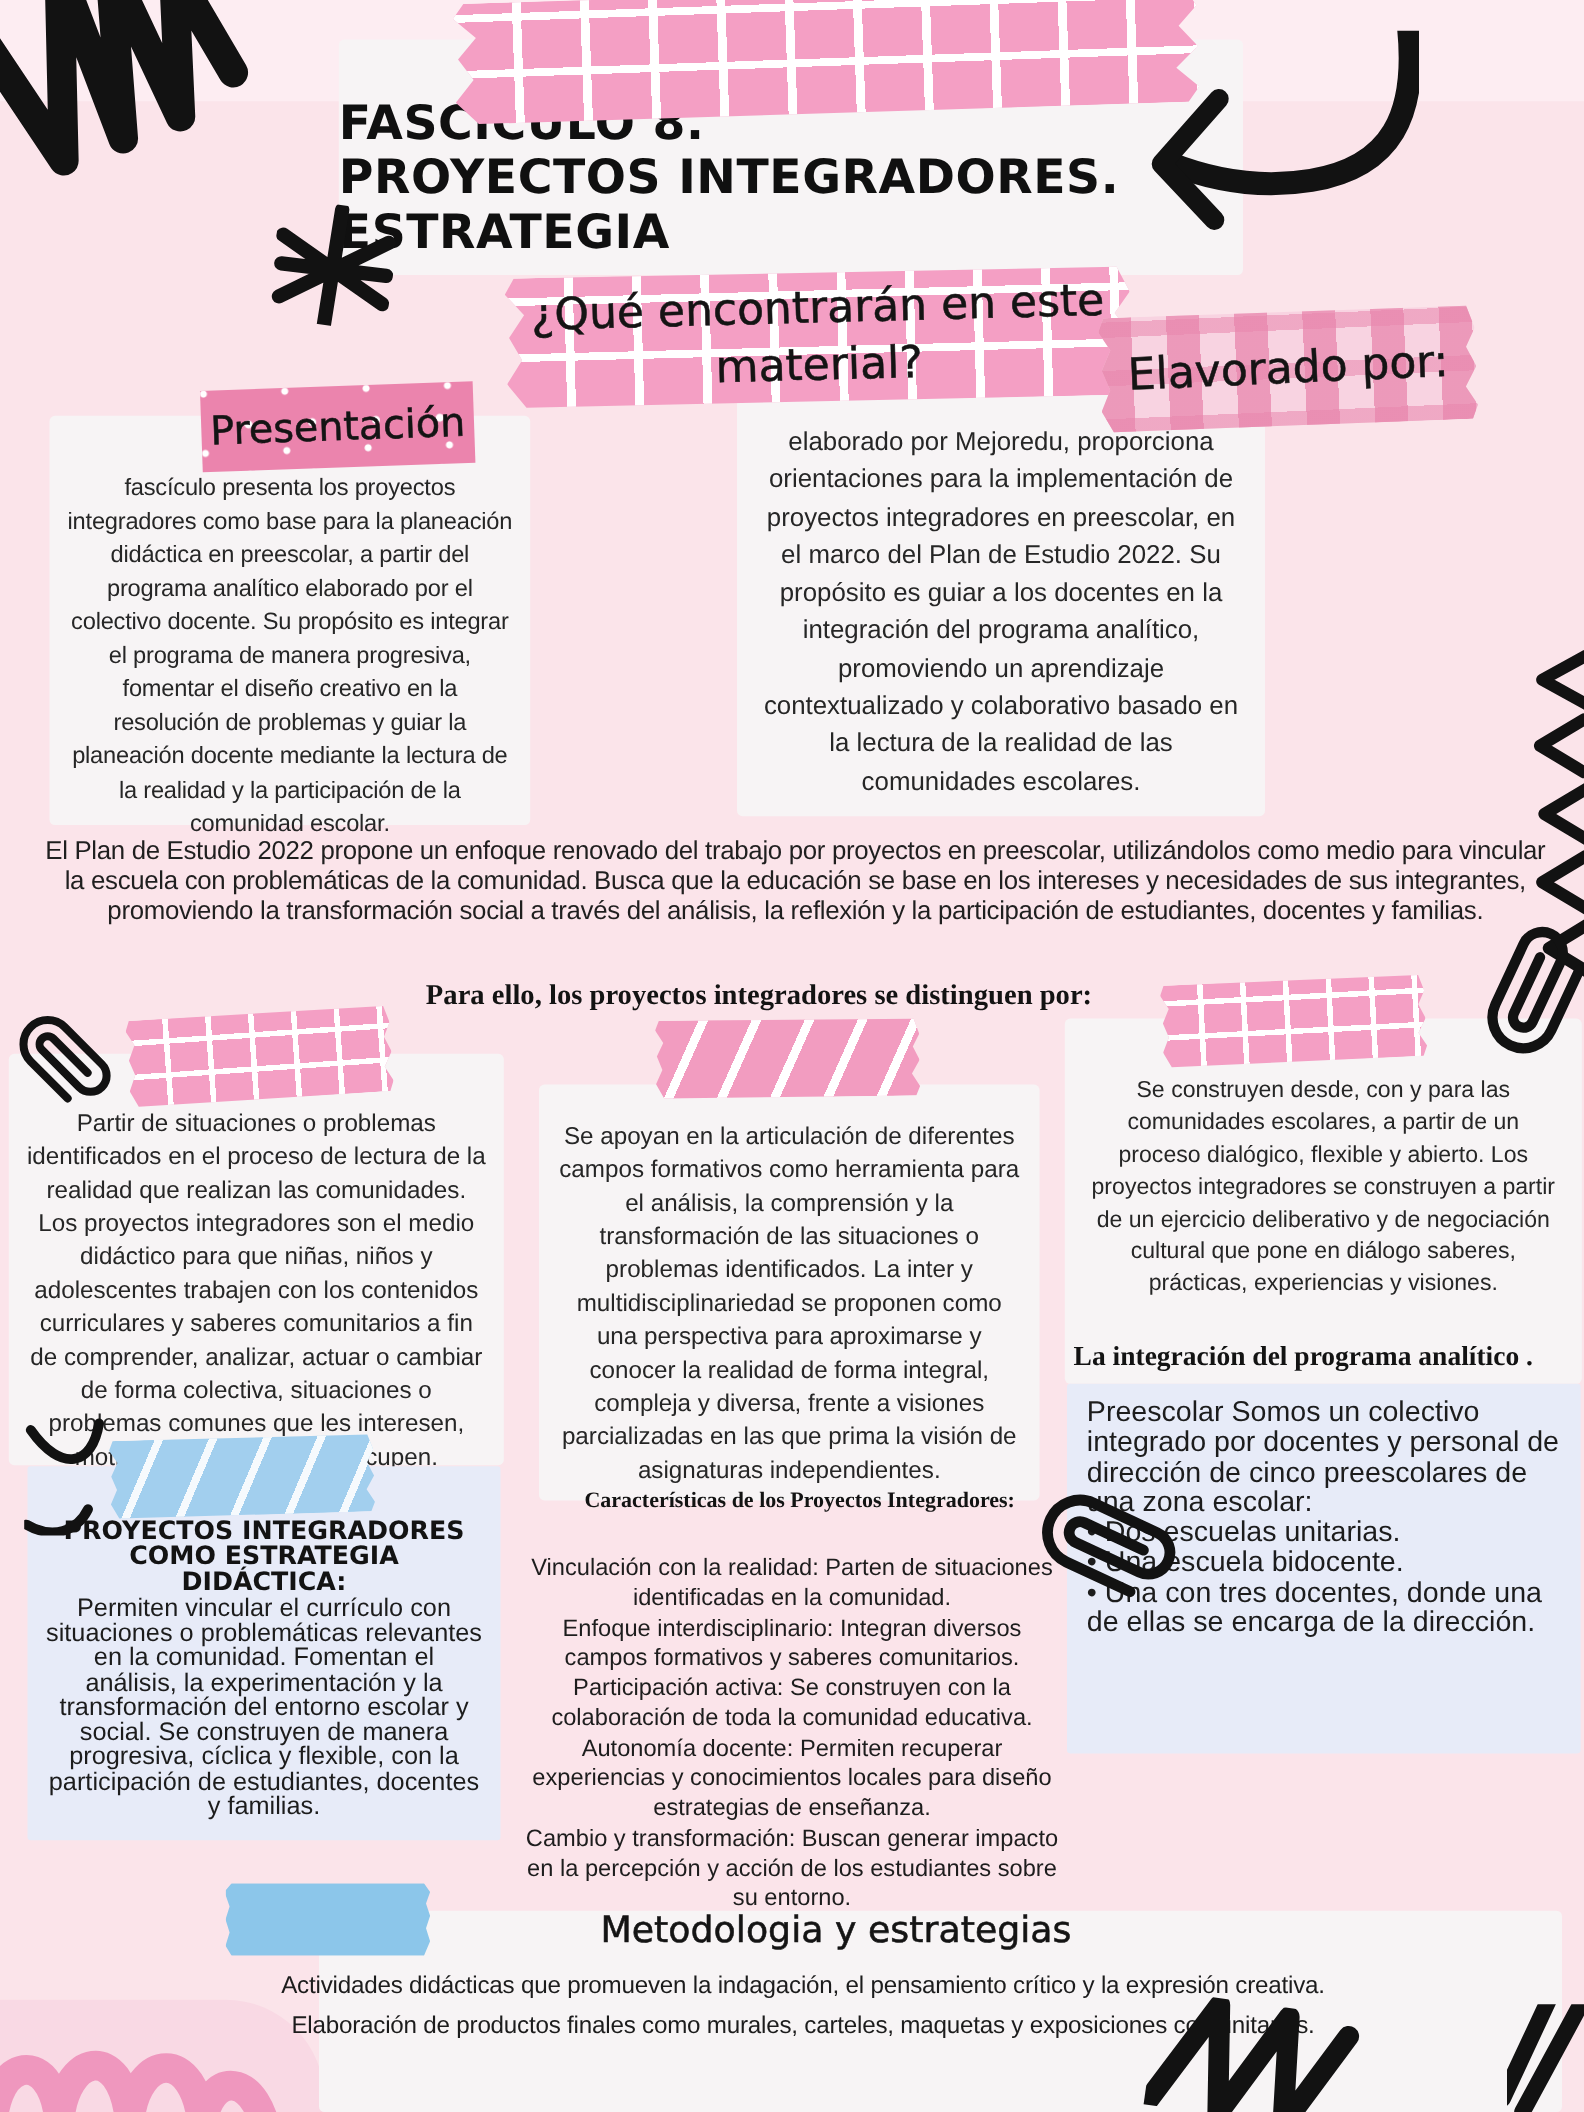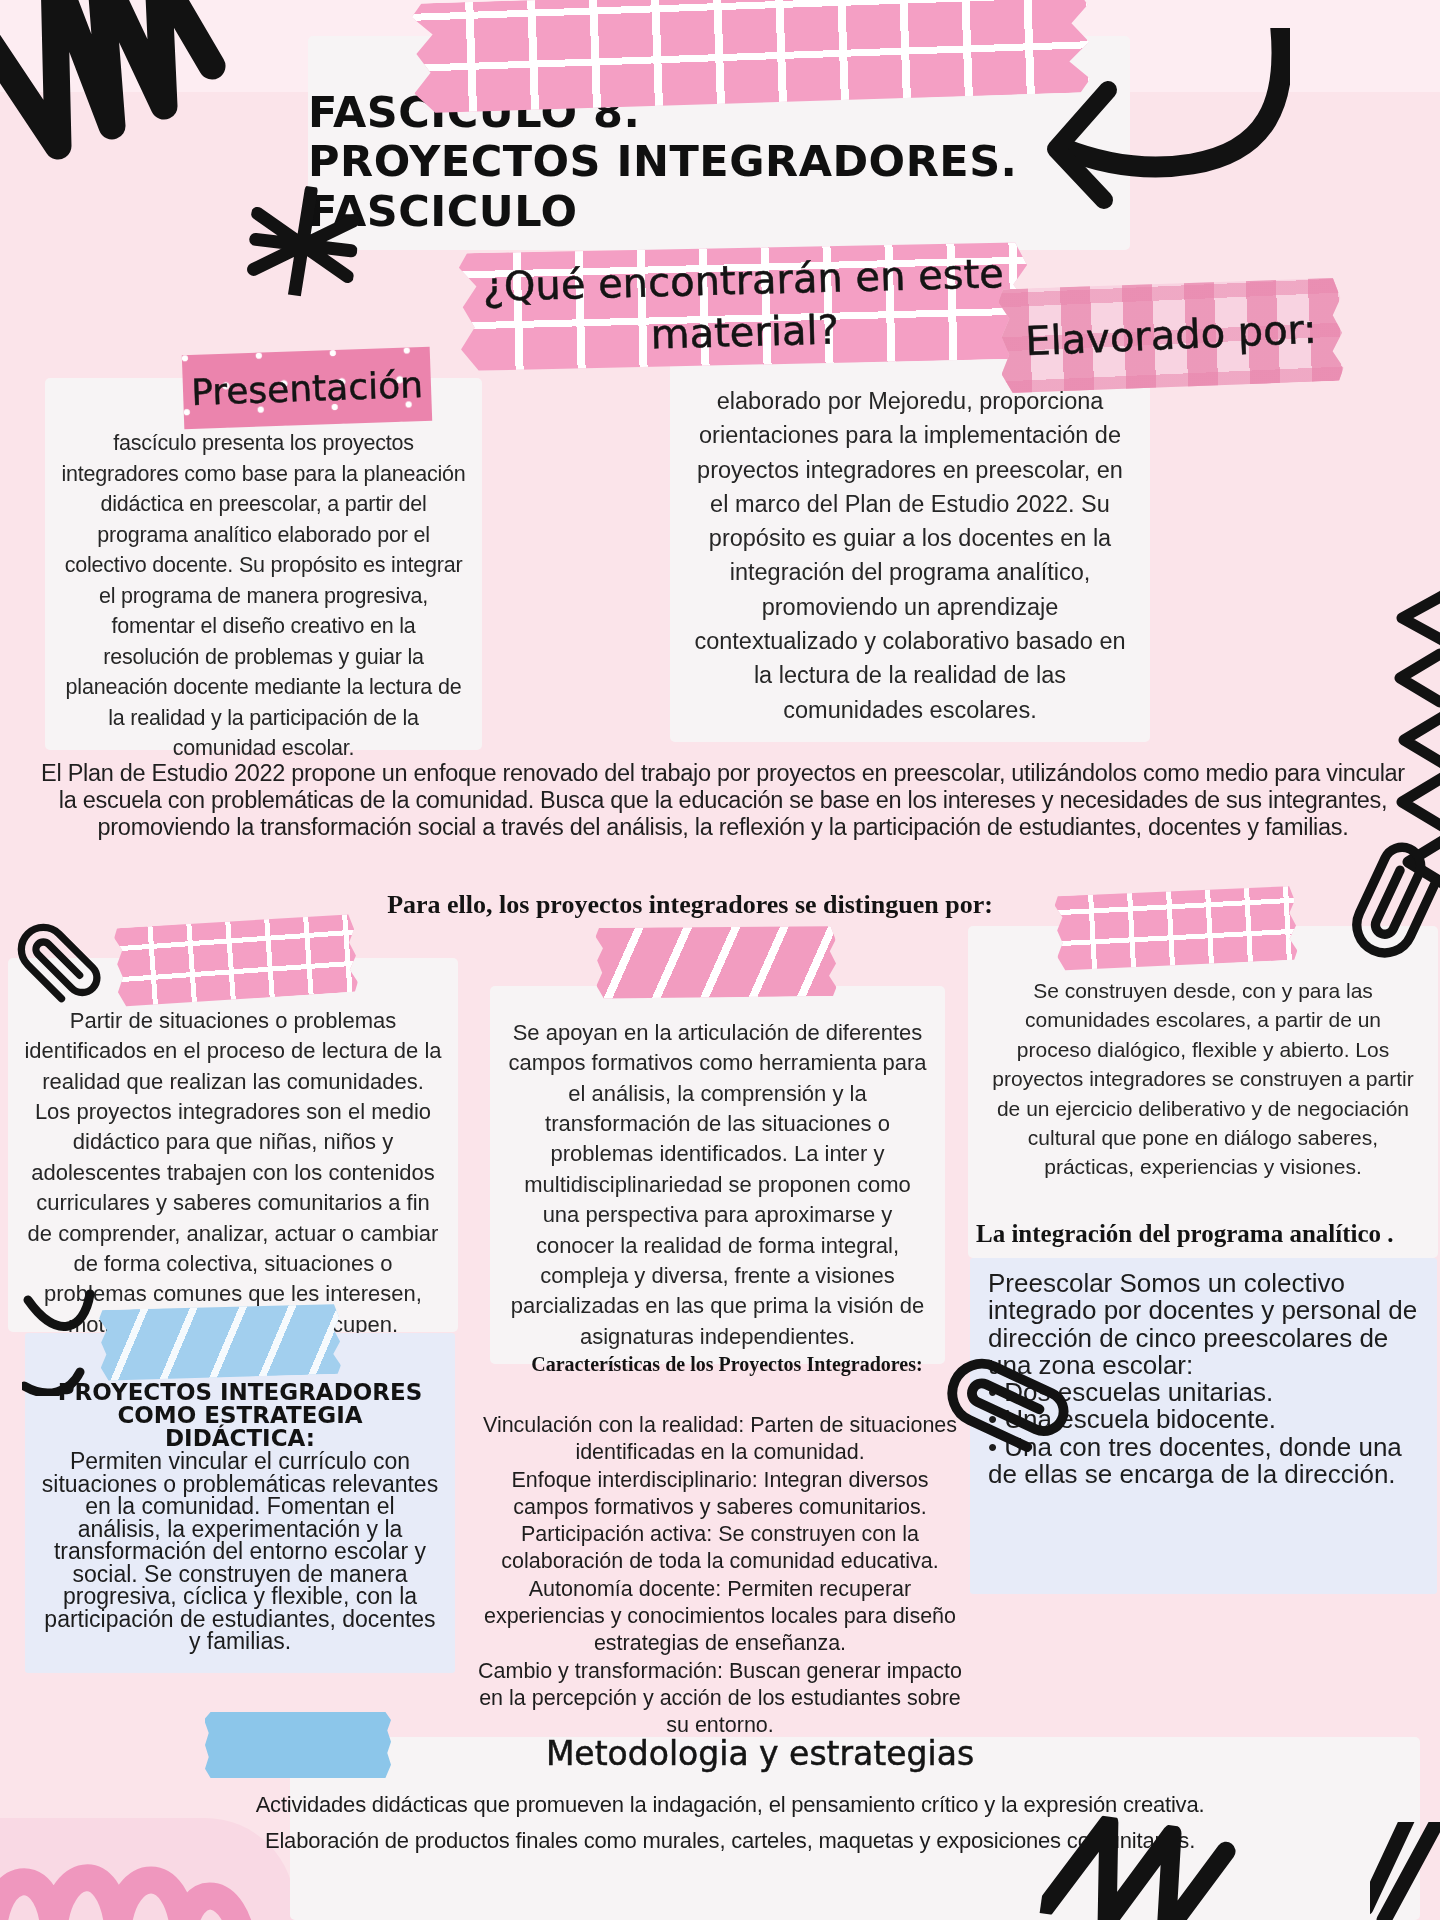--- a/index.html
+++ b/index.html
@@ -140,21 +140,21 @@
   <div class="abs blob-bl"></div>
 
   <svg class="abs decor" id="scribble-tl" width="292" height="192" viewBox="0 0 292 192">
     <path d="M-10,40 L70,160 L66,-12 L124,140 L112,-16 L176,120 L170,-12 L224,80" fill="none" stroke="#121212" stroke-width="27" stroke-linecap="round" stroke-linejoin="round"></path>
   </svg>
 
   <div class="abs panel" id="panel-title">
     <div id="title-text" class="marker">
       <div>FASCICULO 8.</div>
       <div>PROYECTOS INTEGRADORES.</div>
-      <div>FASCICULO</div>
+      <div>ESTRATEGIA</div>
     </div>
   </div>
   <div class="abs tape check-lg torn" id="tape-title"></div>
 
   <svg class="abs decor" id="arrow-tr" width="250" height="205" viewBox="0 0 250 205">
     <path d="M240,-8 C250,78 224,124 152,136 C104,144 62,136 22,120" fill="none" stroke="#121212" stroke-width="21" stroke-linecap="round"></path>
     <path d="M68,62 L16,121 L64,172" fill="none" stroke="#121212" stroke-width="18" stroke-linecap="round" stroke-linejoin="round"></path>
   </svg>
 
   <div class="abs tape check-lg torn" id="tape-question">

